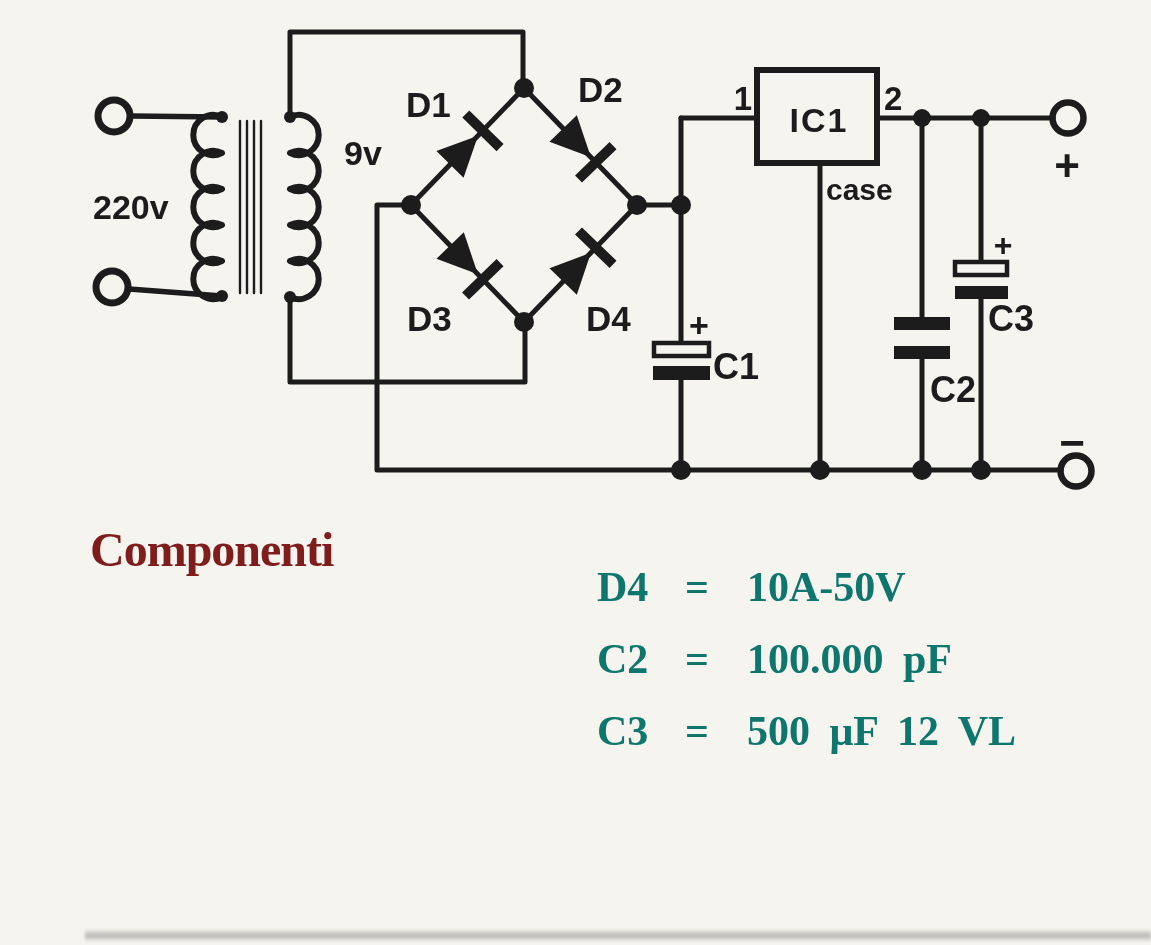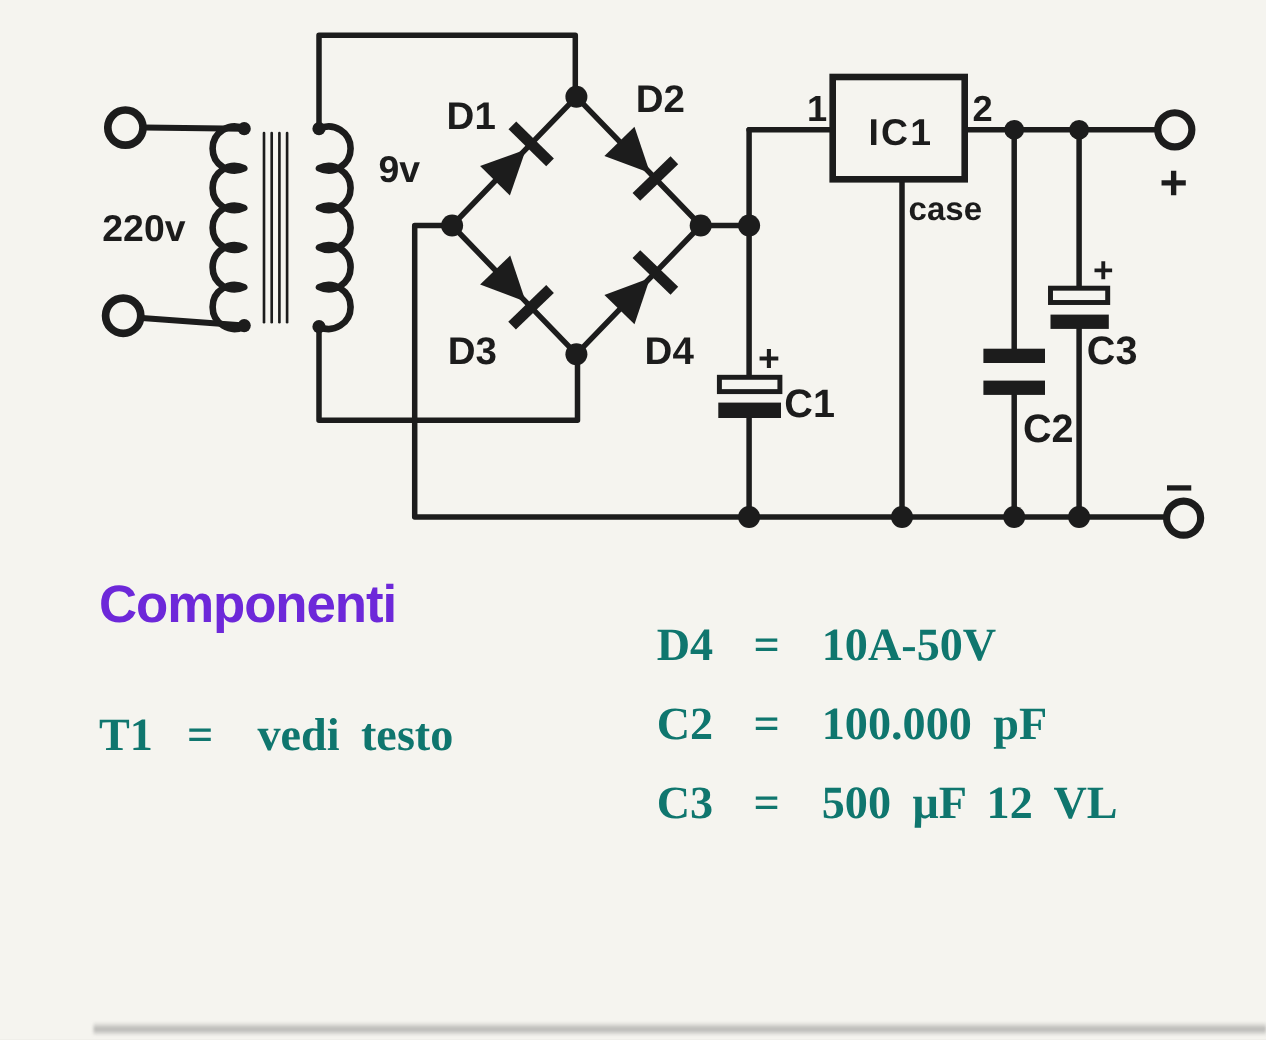--- a/index.html
+++ b/index.html
@@ -10,23 +10,23 @@
     background:#f5f4ef;
     overflow:hidden;
     font-family:"Liberation Sans", sans-serif;
     color:#1c1c1c;
   }
   .schematic-svg{position:absolute;left:0;top:0;}
   svg text{fill:#1c1c1c;}
   .lbl{font-family:"Liberation Sans",sans-serif;font-weight:bold;}
   .comp-title{
     position:absolute;left:90px;top:522px;
-    font-family:Liberation Sans, sans-serif;
+    font-family:Liberation Serif, serif;
     font-weight:bold;font-size:48px;letter-spacing:-1px;
-    color:#6d28d9;
+    color:#7f1d1d;
   }
   .comp-col{
     position:absolute;
     font-family:"Liberation Serif",serif;
     font-weight:700;font-size:42px;color:#0f766e;
     white-space:nowrap;
   }
   .comp-col-left{left:90px;top:633px;}
   .comp-col-right{left:597px;top:551px;}
   .comp-row{height:72px;line-height:72px;}
@@ -179,23 +179,20 @@
       <circle cx="681" cy="470" r="10"></circle>
       <circle cx="820" cy="470" r="10"></circle>
       <circle cx="922" cy="470" r="10"></circle>
       <circle cx="981" cy="470" r="10"></circle>
     </g>
   </svg>
 
   <div class="comp-title">Componenti</div>
 
   <div class="comp-col comp-col-left">
-    <div class="comp-row">
-      <span class="comp-name">T1</span><span class="comp-eq">=</span><span class="comp-val">vedi testo</span>
-    </div>
   </div>
 
   <div class="comp-col comp-col-right">
     <div class="comp-row">
       <span class="comp-name">D4</span><span class="comp-eq">=</span><span class="comp-val">10A-50V</span>
     </div>
     <div class="comp-row">
       <span class="comp-name">C2</span><span class="comp-eq">=</span><span class="comp-val">100.000 pF</span>
     </div>
     <div class="comp-row">

